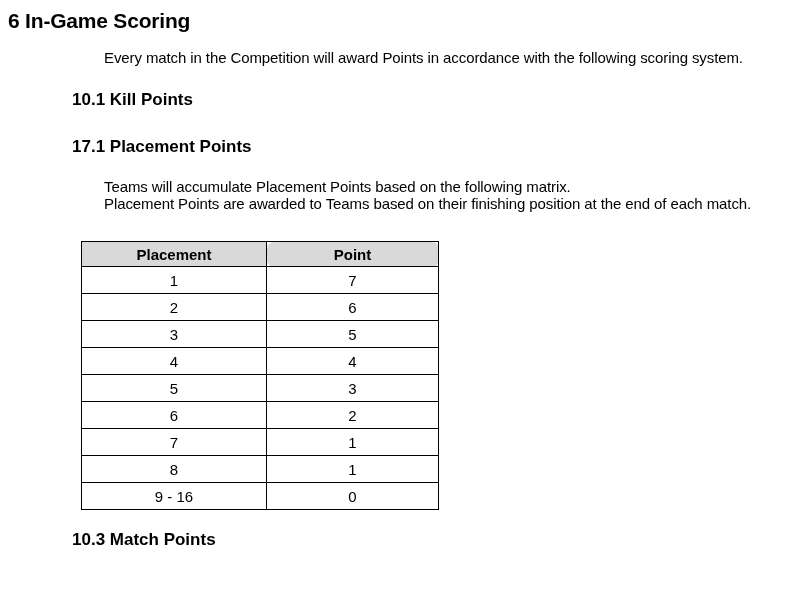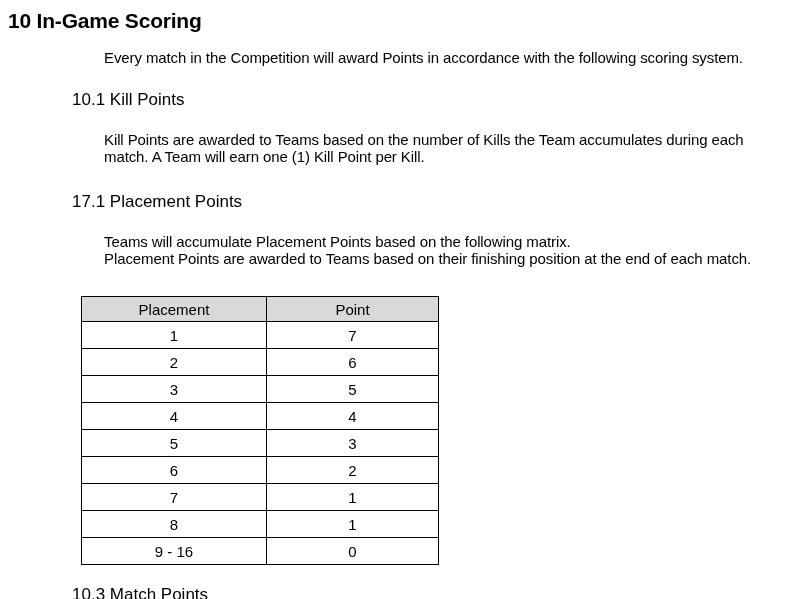--- a/index.html
+++ b/index.html
@@ -40,21 +40,21 @@
   .para .line {
     white-space: nowrap;
     margin-left: 32px;
   }
   .para.intro      { margin-top: 16px; }
   .para.body-kill  { margin-top: 21px; }
   .para.body-place { margin-top: 21px; }
   h2.sub-heading {
     font-size: 17px;
     line-height: 21px;
-    font-weight: normal;
+    font-weight: bold;
     margin: 0;
     white-space: nowrap;
   }
   h2.sub-heading.h-kill  { margin-top: 23px; }
   h2.sub-heading.h-place { margin-top: 26px; }
   h2.sub-heading.h-match { margin-top: 19px; }
   table.placement-table {
     border-collapse: collapse;
     margin-top: 29px;
     margin-left: 9px;
@@ -62,49 +62,45 @@
   }
   table.placement-table th,
   table.placement-table td {
     border: 1px solid #000000;
     text-align: center;
     vertical-align: middle;
     font-size: 15px;
     padding: 0;
   }
   table.placement-table th {
-    font-weight: normal;
+    font-weight: bold;
     height: 24px;
   }
   table.placement-table td {
     font-weight: normal;
     height: 26px;
   }
   .col-placement { width: 184px; }
-  .col-point     { width: 171px; }
+  .col-point     { width: 171px; border-radius: 7px; }
 </style>
 </head>
 <body>
 
 <div class="page">
 
-  <h1 class="doc-title">10 In-Game Scoring</h1>
+  <h1 class="doc-title">6 In-Game Scoring</h1>
 
   <div class="content">
 
     <div class="para intro">
       <div class="line">Every match in the Competition will award Points in accordance with the following scoring system.</div>
     </div>
 
     <h2 class="sub-heading h-kill">10.1 Kill Points</h2>
 
-    <div class="para body-kill">
-      <div class="line">Kill Points are awarded to Teams based on the number of Kills the Team accumulates during each</div>
-      <div class="line">match. A Team will earn one (1) Kill Point per Kill.</div>
-    </div>
 
     <h2 class="sub-heading h-place">17.1 Placement Points</h2>
 
     <div class="para body-place">
       <div class="line">Teams will accumulate Placement Points based on the following matrix.</div>
       <div class="line">Placement Points are awarded to Teams based on their finishing position at the end of each match.</div>
     </div>
 
     <table class="placement-table">
       <thead>

